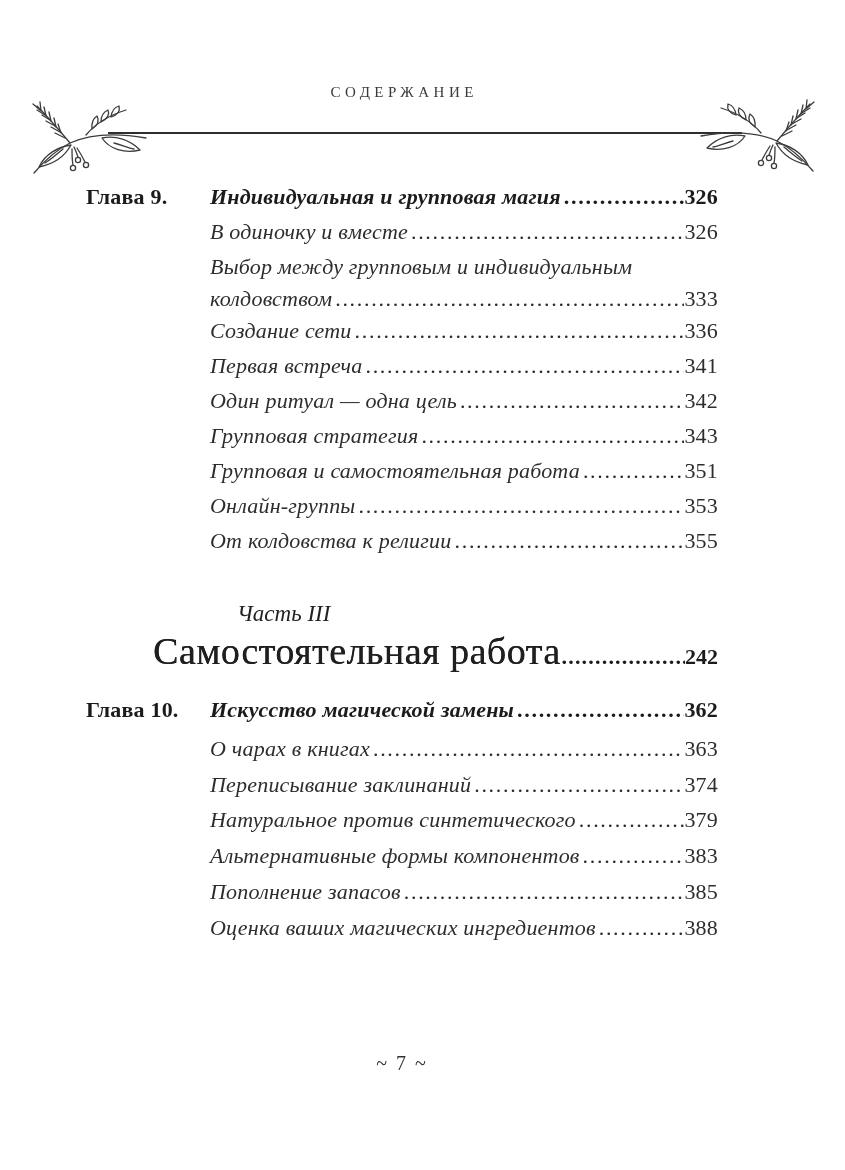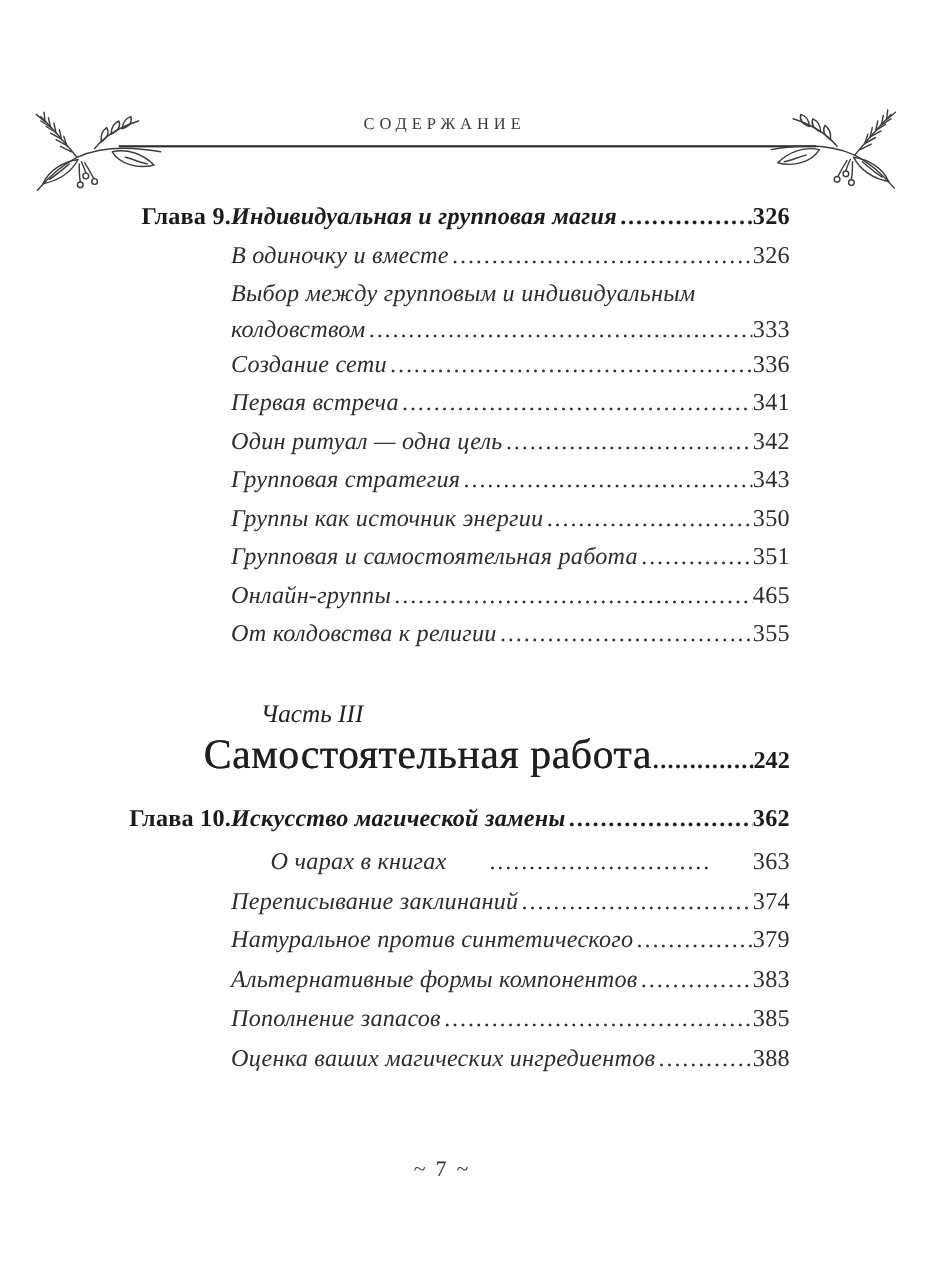--- a/index.html
+++ b/index.html
@@ -9,59 +9,59 @@
     font-family: "Liberation Serif", "DejaVu Serif", serif;
     color: #2d2d2d;
     position: relative;
     overflow: hidden;
   }
   .page { position: absolute; inset: 0; background: #ffffff; }
 
   
   .header { position: relative; height: 180px; }
   .header-title {
-    position: absolute; top: 105px; left: 86px; width: 632px;
+    position: absolute; top: 84px; left: 86px; width: 632px;
     text-align: center;
     font-size: 15px; letter-spacing: 4.5px; padding-left: 4.5px;
     color: #3a3a3a;
   }
   .rule {
     position: absolute; top: 132px; left: 108px; width: 634px;
     height: 1.6px; background: #2e2e2e;
   }
   .orn { position: absolute; width: 132px; height: 92px; }
   .orn.left  { left: 16px;  top: 93px; }
   .orn.right { right: 14px; top: 91px; transform: scaleX(-1); }
 
   
   .content { margin: 0 127px 0 86px; width: 632px; }
   .row { display: flex; align-items: baseline; font-size: 22px; letter-spacing: 0.2px; }
-  .ind { flex: 0 0 124px; white-space: nowrap; text-align: right; }
+  .ind { flex: 0 0 124px; white-space: nowrap; }
   .t { white-space: nowrap; font-style: italic; }
   .leader { flex: 1 1 auto; overflow: hidden; white-space: nowrap; margin-left: 3px; min-width: 0; }
   .leader::after {
     content: "...........................................................................................................";
     letter-spacing: 1.7px;
   }
   .pg { white-space: nowrap; }
   .row-ch { line-height: 34px; font-weight: bold; color: #1b1b1b; }
   .row-e  { line-height: 35px; color: #2d2d2d; align-items: flex-end; }
   .row-e1 { line-height: 35px; color: #2d2d2d; }   
   .row-e2 { line-height: 29px; color: #2d2d2d; }   
   .row-e10 { line-height: 35.7px; color: #2d2d2d; }
-  .mt4 { margin-top: 4px; gap: 36px; }
+  .mt4 { margin-top: 4px; }
 
   
   .part-label {
     margin: 41px 0 0 151px; line-height: 30px;
     font-style: italic; font-size: 23px; color: #222222;
   }
   .part-title-row {
     display: flex; align-items: baseline;
-    margin-left: 99px; line-height: 44px;
+    margin-left: 67px; line-height: 44px;
   }
   .part-title {
     font-size: 38px; color: #1f1f1f; white-space: nowrap;
     letter-spacing: 0.5px; text-shadow: 0.35px 0 0 currentColor;
   }
   .part-title-row .leader { font-size: 22px; font-weight: bold; color: #1b1b1b; margin-left: 1px; }
   .part-title-row .leader::after { letter-spacing: 1.2px; }
   .part-page { font-size: 22px; font-weight: bold; color: #1b1b1b; }
   .row-ch10 { margin-top: 14px; }
 
@@ -152,35 +152,29 @@
       <span class="pg">342</span>
     </div>
     <div class="row row-e">
       <span class="ind"></span>
       <span class="t">Групповая стратегия</span>
       <span class="leader"></span>
       <span class="pg">343</span>
     </div>
     <div class="row row-e">
       <span class="ind"></span>
-      <span class="t">Группы как источник энергии</span>
-      <span class="leader"></span>
-      <span class="pg">350</span>
-    </div>
-    <div class="row row-e">
-      <span class="ind"></span>
       <span class="t">Групповая и самостоятельная работа</span>
       <span class="leader"></span>
       <span class="pg">351</span>
     </div>
     <div class="row row-e">
       <span class="ind"></span>
       <span class="t">Онлайн-группы</span>
       <span class="leader"></span>
-      <span class="pg">465</span>
+      <span class="pg">353</span>
     </div>
     <div class="row row-e">
       <span class="ind"></span>
       <span class="t">От колдовства к религии</span>
       <span class="leader"></span>
       <span class="pg">355</span>
     </div>
 
     <div class="part-label">Часть III</div>
     <div class="part-title-row">

